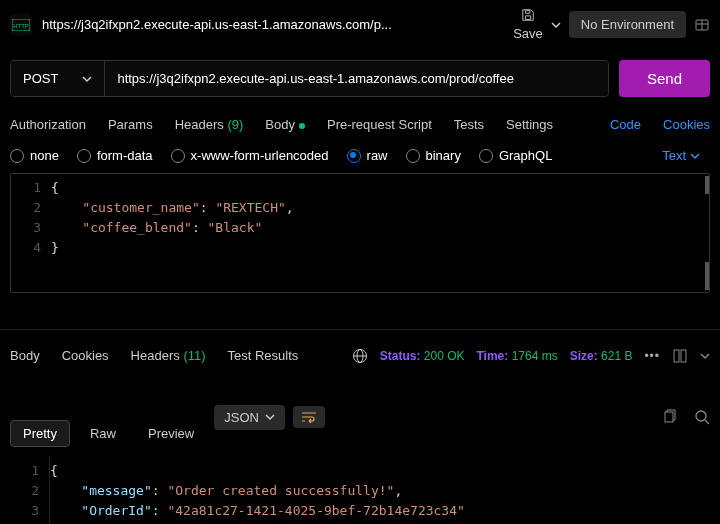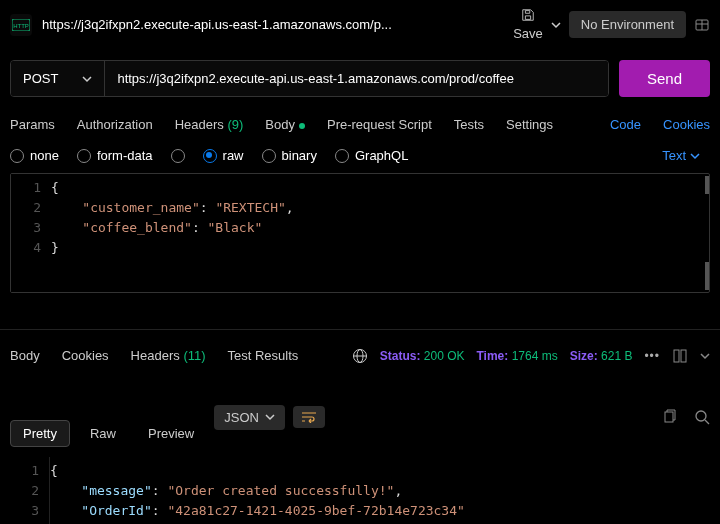--- a/index.html
+++ b/index.html
@@ -157,22 +157,22 @@
       <svg width="10" height="10" viewBox="0 0 10 10">
           <path d="M1 3l4 4 4-4" fill="none" stroke="#ccc" stroke-width="1.5"></path>
         </svg>
     </div>
     <input class="url-input" value="https://j3q2ifxpn2.execute-api.us-east-1.amazonaws.com/prod/coffee" style="">
   </div>
   <button class="send-btn">Send</button>
 </div>
 
 <div class="tabs-row">
+  <div class="tab">Authorization</div>
   <div class="tab">Params</div>
-  <div class="tab">Authorization</div>
   <div class="tab">
     <span>Headers</span>
     <span class="tab-badge">(9)</span>
   </div>
   <div class="tab">
     <span>Body</span><span class="body-dot"></span>
   </div>
   <div class="tab">Pre-request Script</div>
   <div class="tab">Tests</div>
   <div class="tab">Settings</div>
@@ -185,20 +185,21 @@
   <div class="radio-opt">
       <span class="radio-circle"></span>
       <span>none</span>
     </div>
   <div class="radio-opt">
       <span class="radio-circle"></span>
       <span>form-data</span>
     </div>
   <div class="radio-opt">
       <span class="radio-circle"></span>
+      <span>x-www-form-urlencoded</span>
     </div>
   <div class="radio-opt">
       <span class="radio-circle checked"></span>
       <span>raw</span>
     </div>
   <div class="radio-opt">
       <span class="radio-circle"></span>
       <span>binary</span>
     </div>
   <div class="radio-opt">

